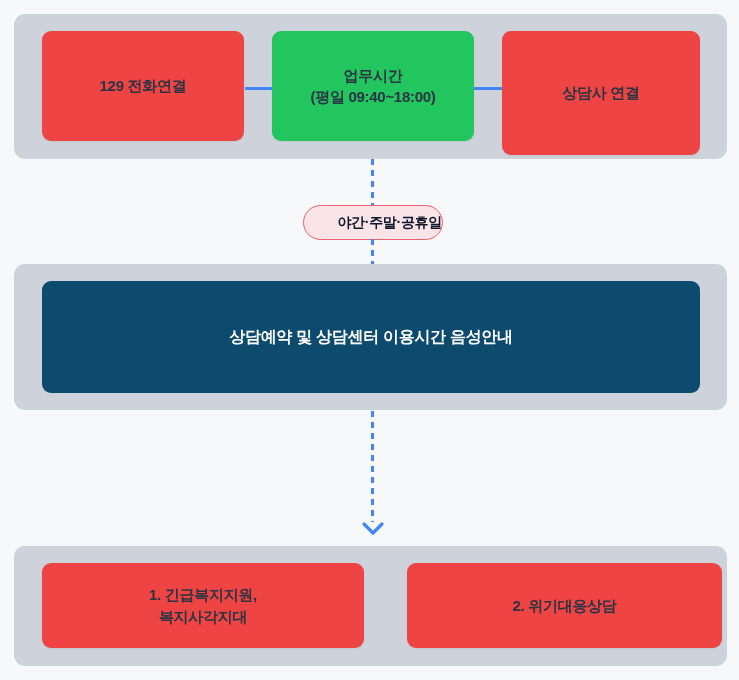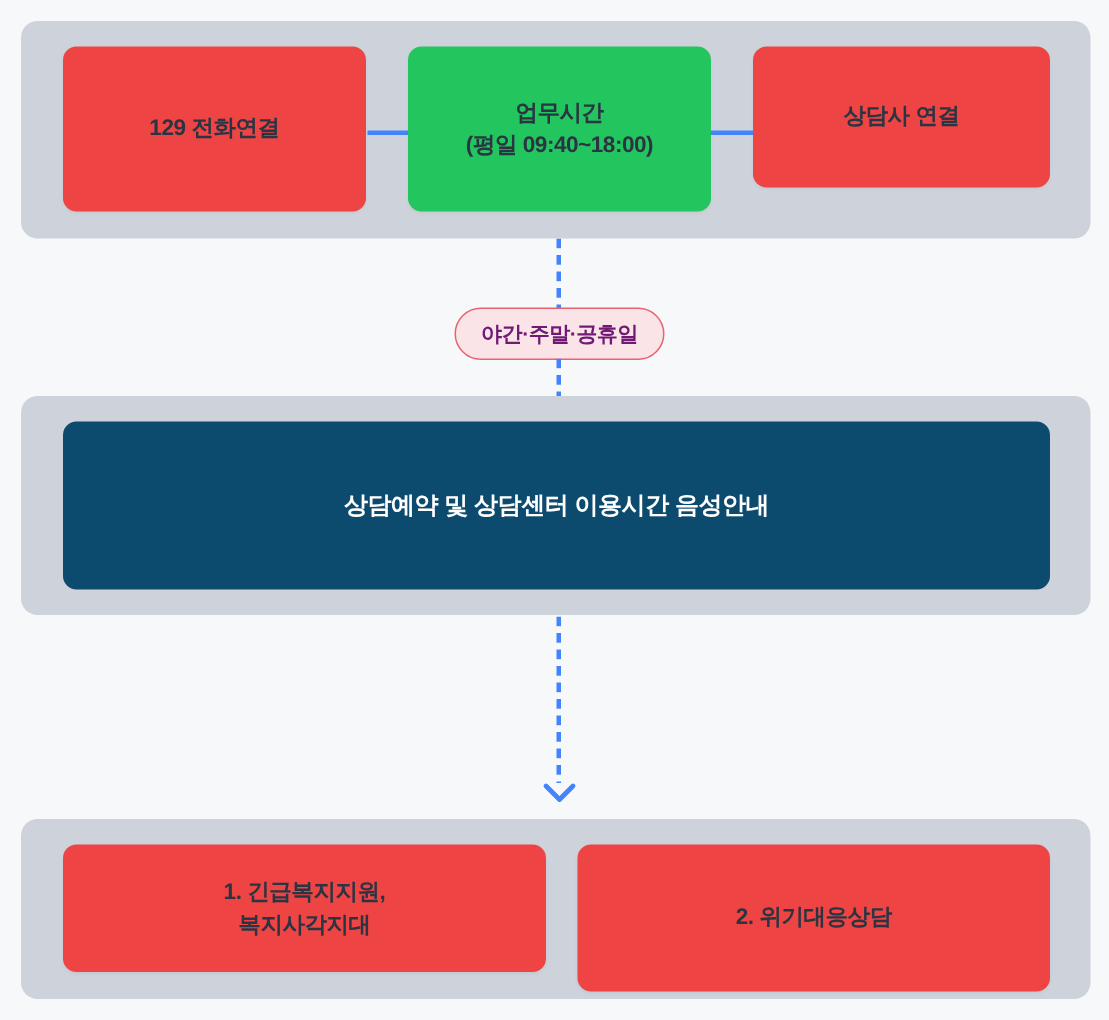--- a/index.html
+++ b/index.html
@@ -40,21 +40,21 @@
     justify-content: center;
     text-align: center;
     color: #2b3442;
     line-height: 1.42;
     box-shadow: 0 1px 2px rgba(90,100,120,0.10);
   }
   .card.shaded { background: #22c55e; }
 
   #card-call    { left: 42px;  top: 31px; width: 202px; height: 110px; }
   #card-hours   { left: 272px; top: 31px; width: 202px; height: 110px; }
-  #card-agent   { left: 502px; top: 31px; width: 198px; height: 94px; }
+  #card-agent   { left: 502px; top: 31px; width: 198px; height: 124px; }
 
   .card-line { font-size: 15px; font-weight: 700; letter-spacing: -0.3px; }
   .card-line.light { font-weight: 600; }
   .card-line .num { font-weight: 800; }
 
   
   .hconn {
     position: absolute;
     height: 3px;
     background: #4285fb;
@@ -90,22 +90,22 @@
     position: absolute;
     left: 303px;
     top: 205px;
     width: 140px;
     height: 35px;
     background: #fbe4e8;
     border: 1.6px solid #e8636f;
     border-radius: 18px;
     display: flex;
     align-items: center;
-    justify-content: center;
-    color: #701a75;
+    justify-content: flex-end;
+    color: #0f172a;
     font-size: 14px;
     font-weight: 700;
     letter-spacing: -0.3px;
   }
 
   
   #banner-voice {
     position: absolute;
     left: 42px;
     top: 281px;
@@ -117,21 +117,21 @@
     align-items: center;
     justify-content: center;
     color: #ffffff;
     font-size: 16px;
     font-weight: 700;
     letter-spacing: -0.3px;
   }
 
   
   #card-route-1 { left: 42px;  top: 563px; width: 322px; height: 85px; }
-  #card-route-2 { left: 385px; top: 563px; width: 315px; height: 98px; }
+  #card-route-2 { left: 407px; top: 563px; width: 315px; height: 85px; }
 </style>
 </head>
 <body>
 
 <div id="flow">
 
   <div id="group-phone" class="group"></div>
 
   <div id="card-call" class="card">
     <div class="card-line">

